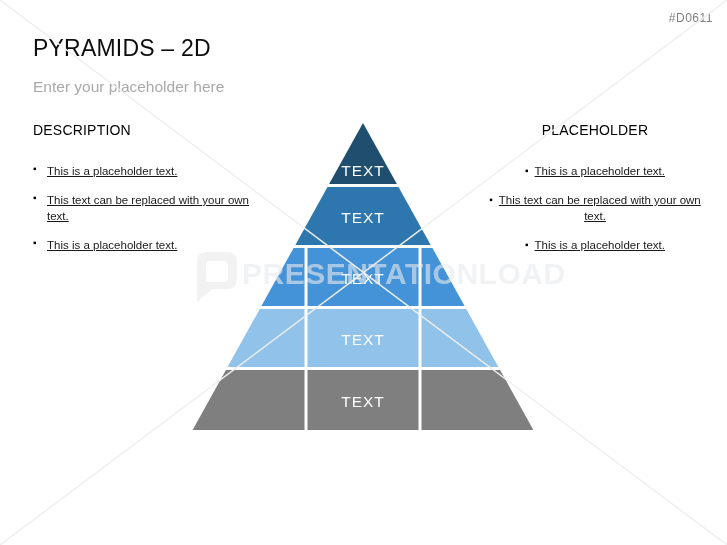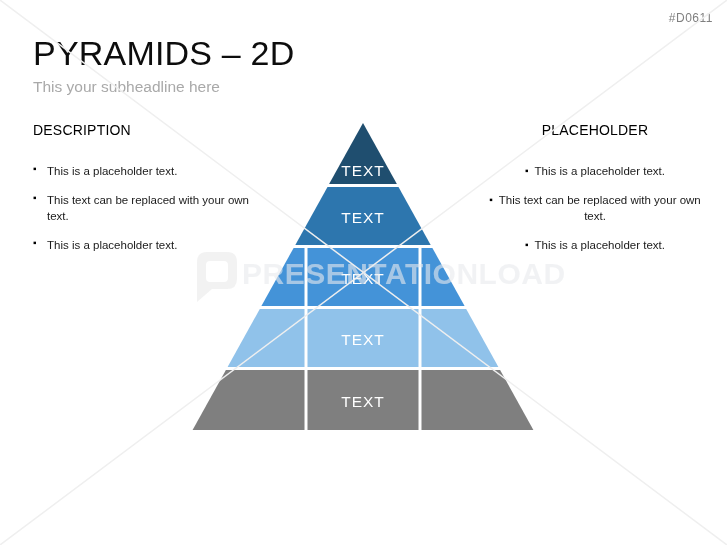--- a/index.html
+++ b/index.html
@@ -1,37 +1,37 @@
 <!DOCTYPE html>
 <html><head>
 <meta charset="utf-8">
 <style>
   html,body{margin:0;padding:0;background:#fff;}
   .slide{
     position:relative;width:727px;height:545px;background:#ffffff;overflow:hidden;
     font-family:"Liberation Sans",sans-serif;
   }
   .slide-title{
-    position:absolute;left:33px;top:36px;font-size:34px;line-height:1.05;
+    position:absolute;left:33px;top:36px;font-size:23px;line-height:1.05;
     color:#0d0d0d;letter-spacing:0.2px;font-weight:400;
   }
   .slide-subheadline{
     position:absolute;left:33px;top:78px;font-size:15.5px;color:#a9a9a9;font-weight:400;
   }
   .product-code{
     position:absolute;right:14px;top:11px;font-size:12px;color:#7f7f7f;letter-spacing:0.5px;
   }
   .panel{position:absolute;top:122px;width:220px;}
   .panel-left{left:33px;}
   .panel-right{right:22px;text-align:center;}
   .panel h2{
     margin:0 0 25px 0;font-size:14px;font-weight:400;color:#000;letter-spacing:0.2px;
   }
   .panel ul{list-style:none;margin:0;padding:0;font-size:11.5px;color:#1a1a1a;}
-  .panel li{line-height:1.4;margin-bottom:13px;}
+  .panel li{line-height:1.4;margin-bottom:13px;text-decoration:underline;}
   .panel-left li{position:relative;padding-left:14px;}
   .panel-left li::before{
     content:"▪";position:absolute;left:0;top:-1px;font-size:10px;color:#000;
   }
   .panel-right li::before{
     content:"▪";display:inline-block;margin-right:6px;font-size:10px;color:#000;
     transform:translateY(-1px);
   }
   .overlay-svg{position:absolute;left:0;top:0;pointer-events:none;}
   .pyr-label{
@@ -44,21 +44,21 @@
   }
   .wm-line{stroke:#efefef;stroke-width:1.5;}
   .divider{stroke:#ffffff;stroke-width:3;}
 </style>
 </head>
 <body>
 
 <div class="slide">
 
   <div class="slide-title">PYRAMIDS – 2D</div>
-  <div class="slide-subheadline">This your subheadline here</div>
+  <div class="slide-subheadline">Enter your placeholder here</div>
   <div class="product-code">#D0611</div>
 
   <div class="panel panel-left">
     <h2>DESCRIPTION</h2>
     <ul>
       <li>This is a placeholder text.</li>
       <li>This text can be replaced with your own text.</li>
       <li>This is a placeholder text.</li>
     </ul>
   </div>

